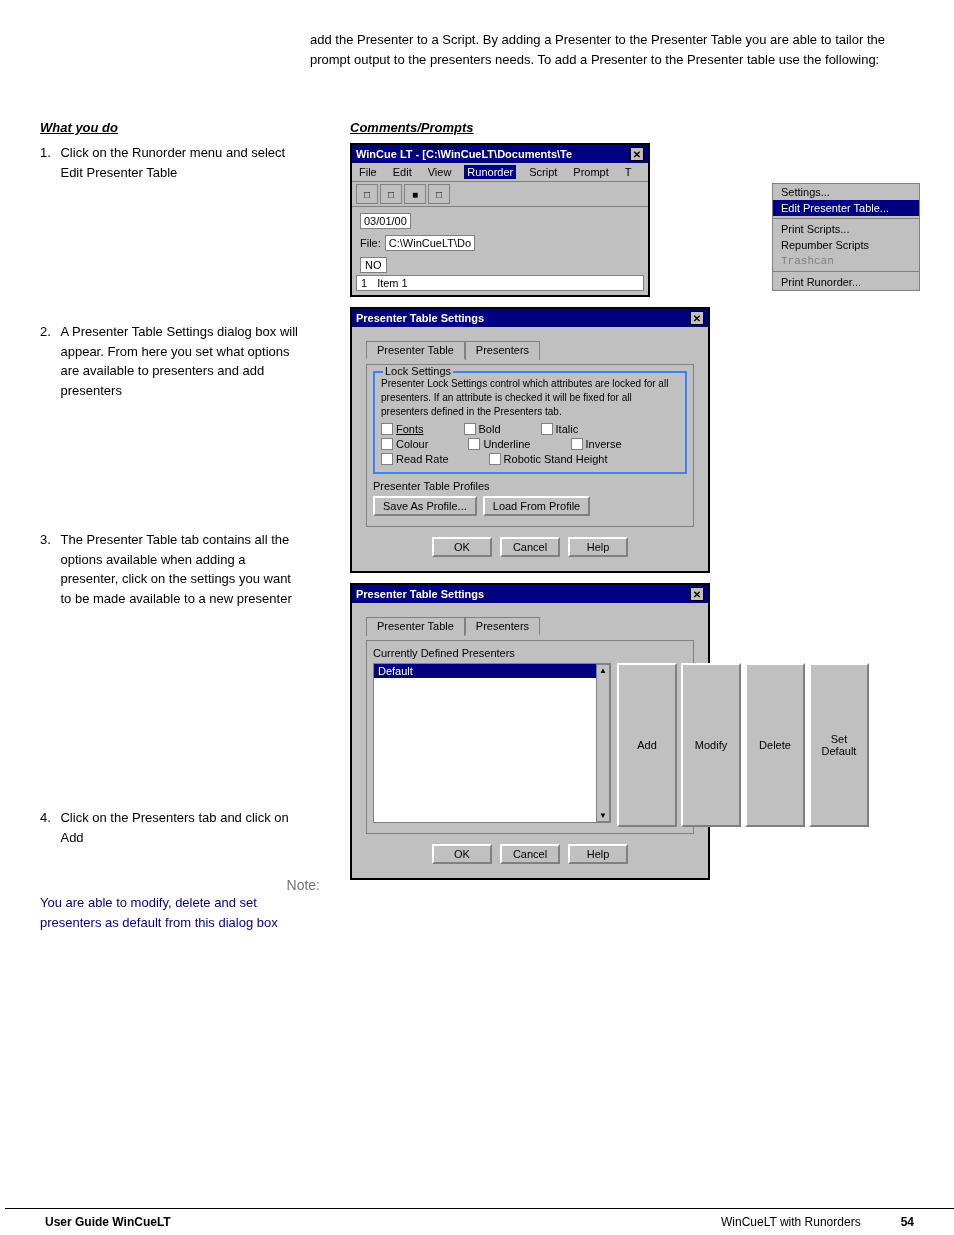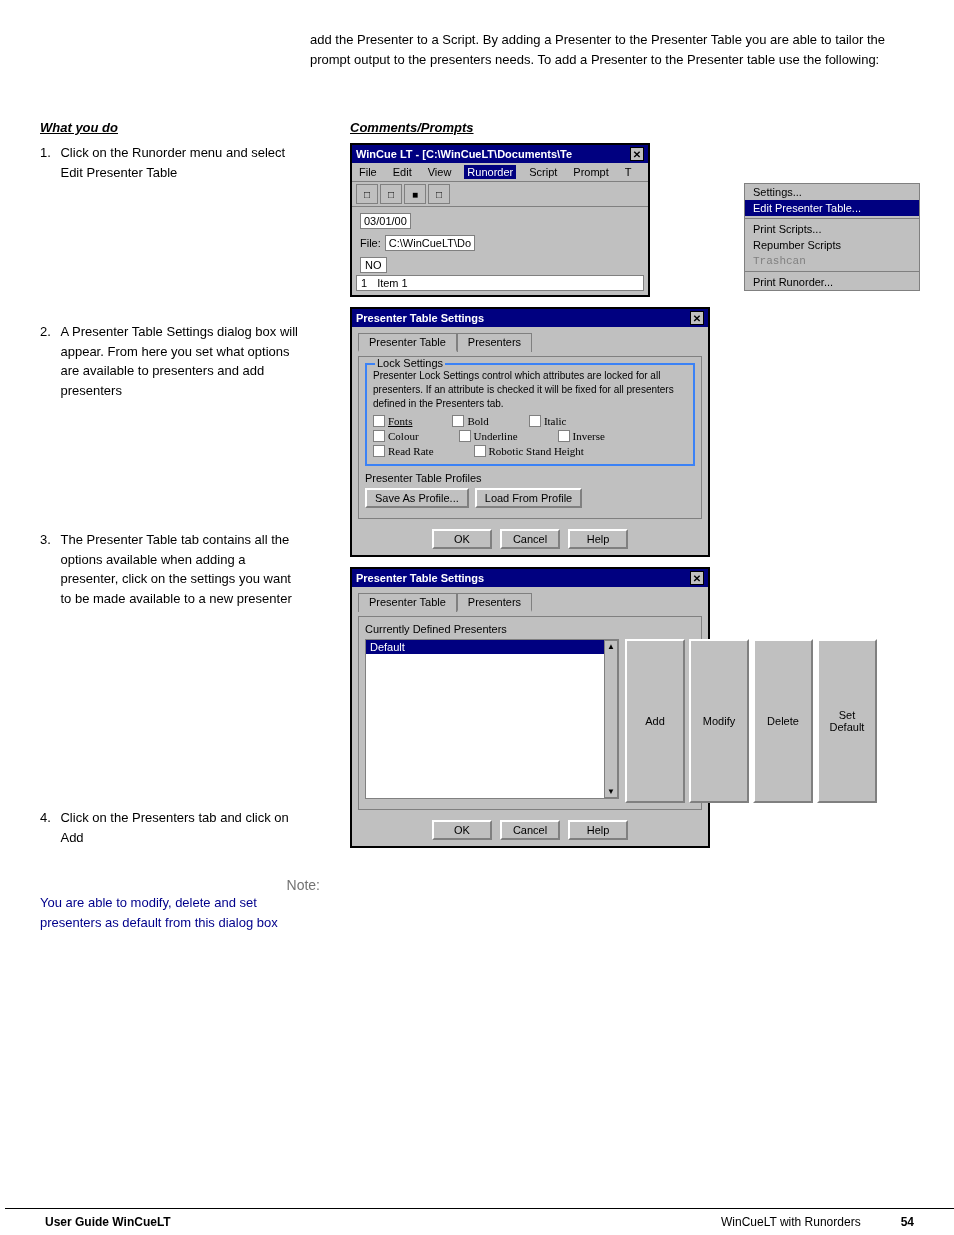--- a/index.html
+++ b/index.html
@@ -233,21 +233,21 @@
       color: #fff;
       font-size: 11px;
       font-weight: bold;
       padding: 2px 4px;
       display: flex;
       justify-content: space-between;
       align-items: center;
     }
 
     .dialog-body {
-      padding: 6px;
+      padding: 14px;
     }
 
     .tab-bar {
       display: flex;
       gap: 0;
       margin-bottom: 4px;
     }
 
     .tab-item {
       padding: 2px 10px;
@@ -284,21 +284,20 @@
       background: #c0c0c0;
       padding: 0 2px;
       font-size: 11px;
     }
 
     .checkbox-row {
       display: flex;
       gap: 40px;
       margin: 3px 0;
       align-items: center;
-      font-family: Liberation Serif, serif;
     }
 
     .checkbox-item {
       display: flex;
       align-items: center;
       gap: 3px;
       font-size: 11px;
     }
 
     .checkbox-box {
@@ -527,21 +526,21 @@
             <div class="win-row">
               <span style="font-size:11px; background:#fff; border:1px solid #808080; padding:1px 4px;">NO</span>
             </div>
             <div class="win-item-row">
               <span>1</span>
               <span>Item 1</span>
             </div>
           </div>
         </div>
 
-        <div class="dropdown-menu" style="right: 0; top: 40px; width: 176px;">
+        <div class="dropdown-menu" style="right: 0; top: 40px; width: 148px;">
           <div class="dropdown-item">Settings...</div>
           <div class="dropdown-item highlighted">Edit Presenter Table...</div>
           <div class="dropdown-separator"></div>
           <div class="dropdown-item">Print Scripts...</div>
           <div class="dropdown-item">Repumber Scripts</div>
           <div class="dropdown-item disabled">Trashcan</div>
           <div class="dropdown-separator"></div>
           <div class="dropdown-item">Print Runorder...</div>
         </div>
       </div>

